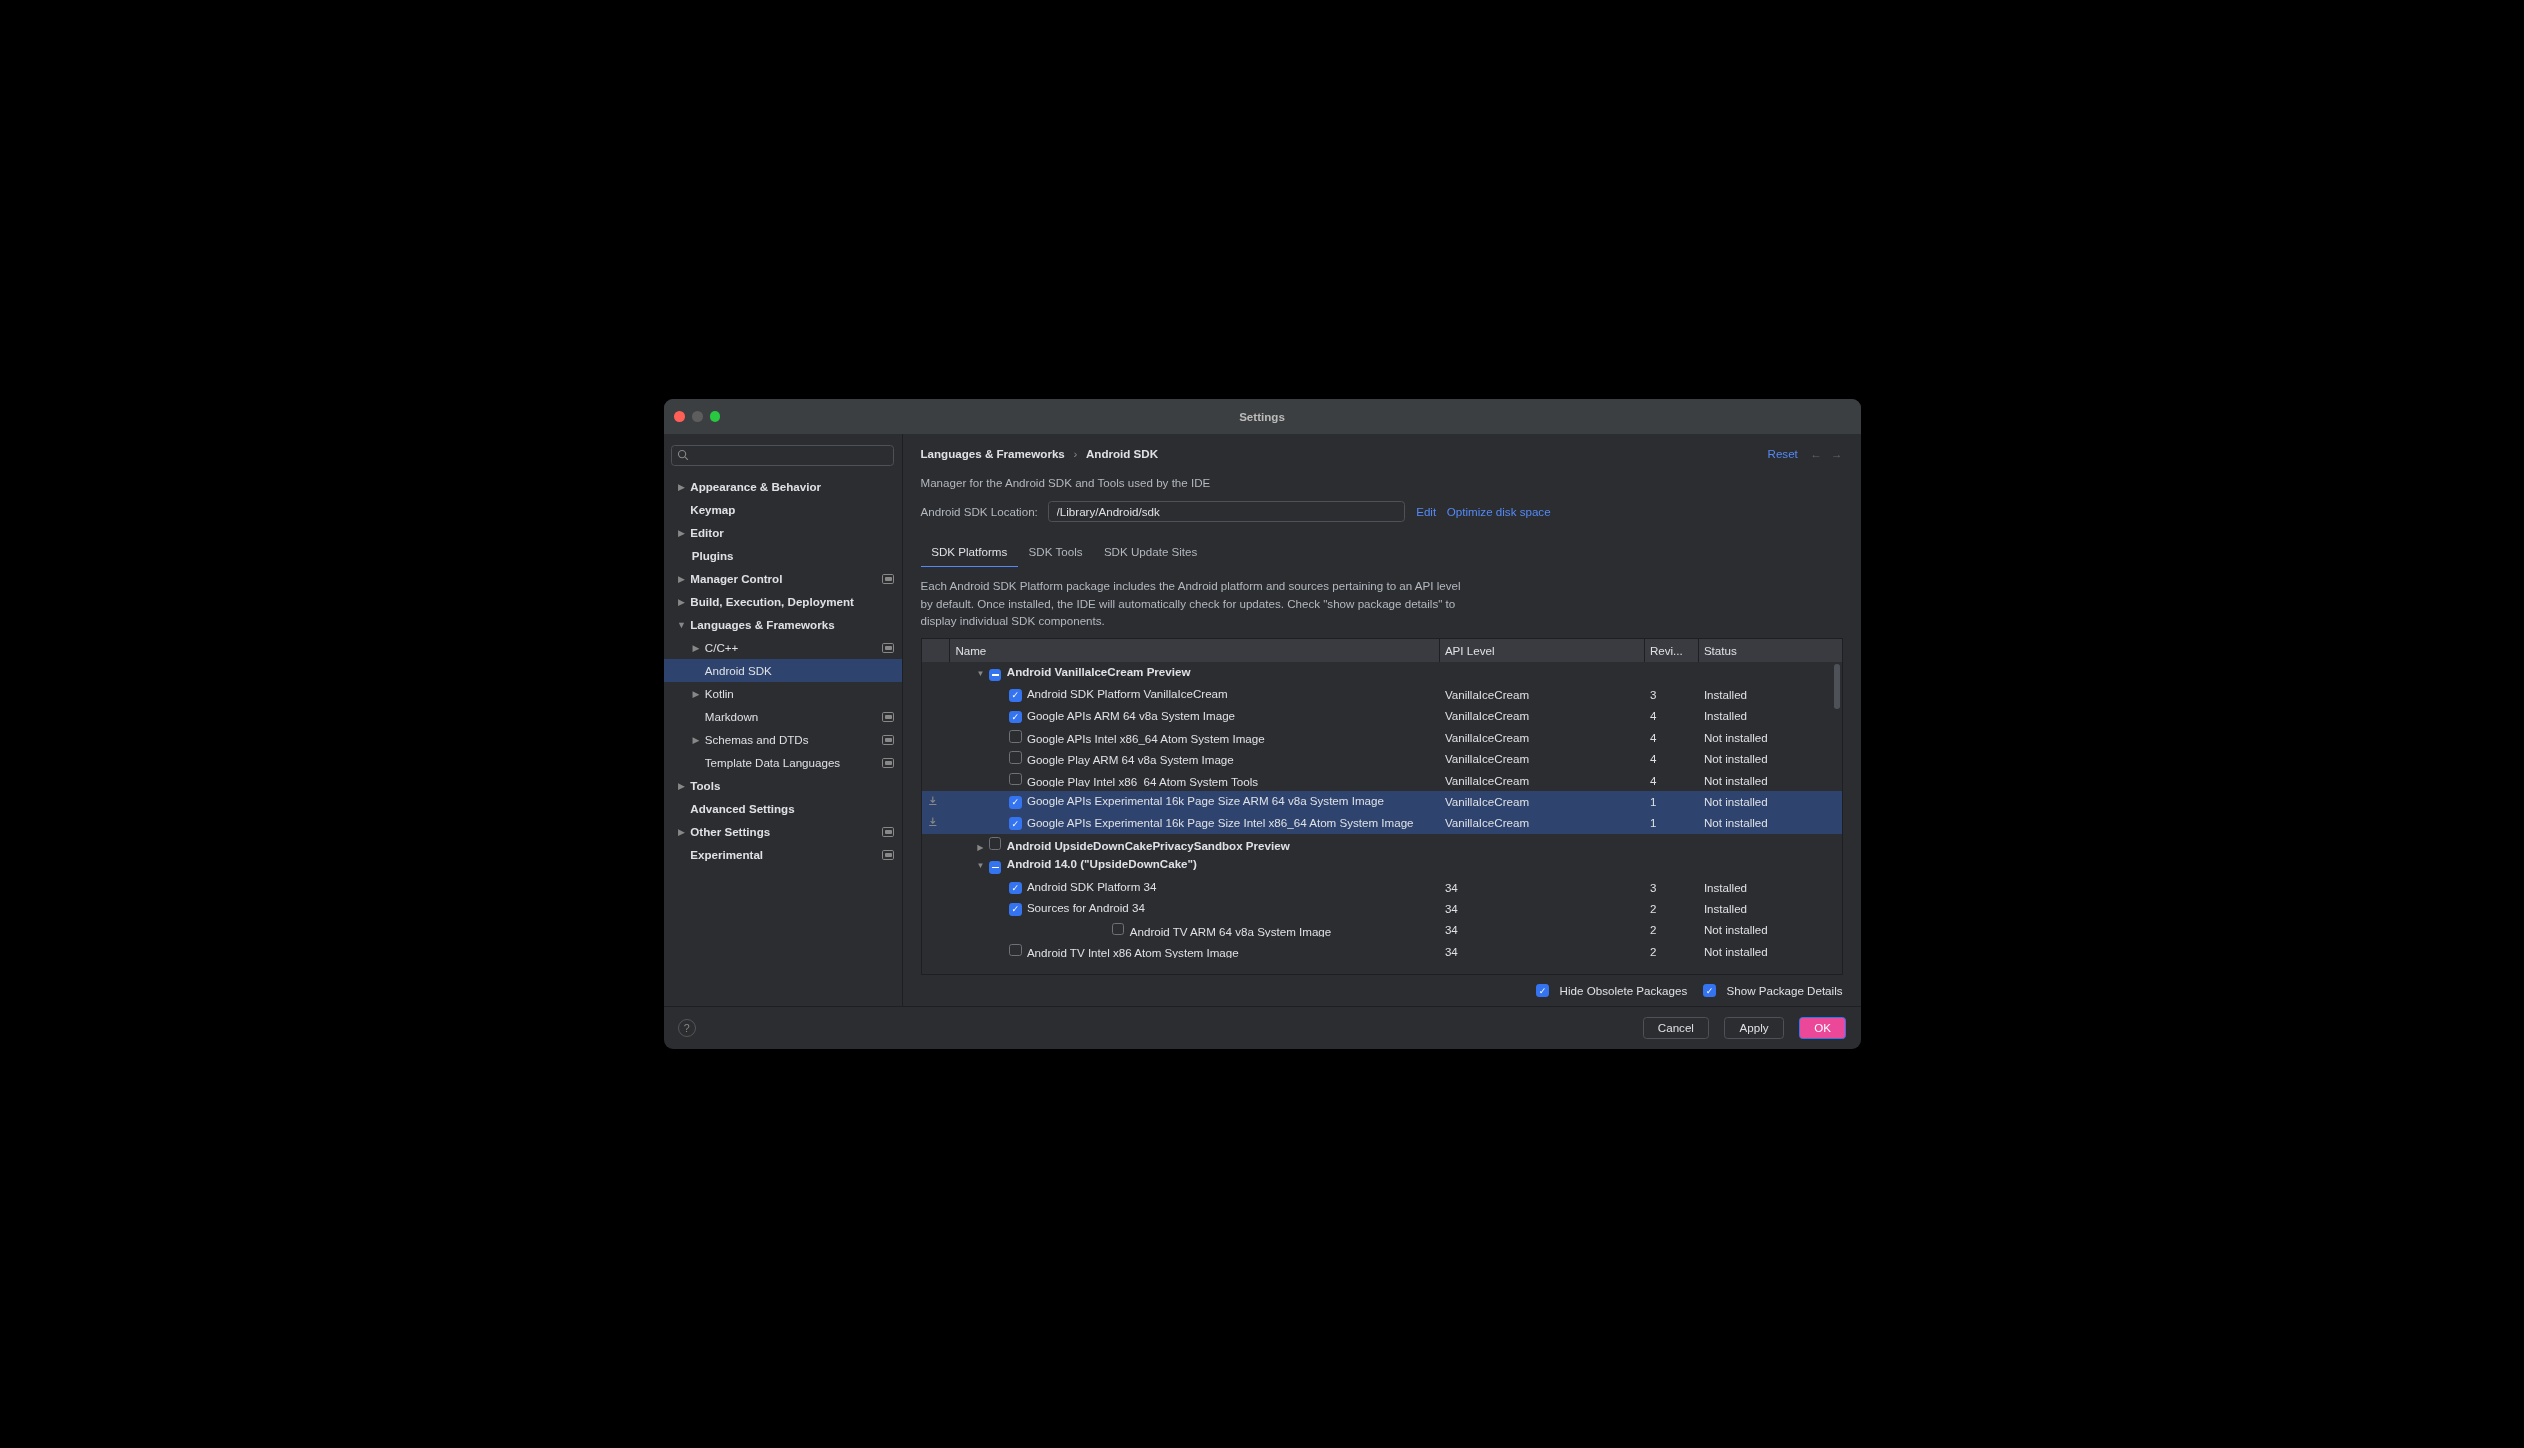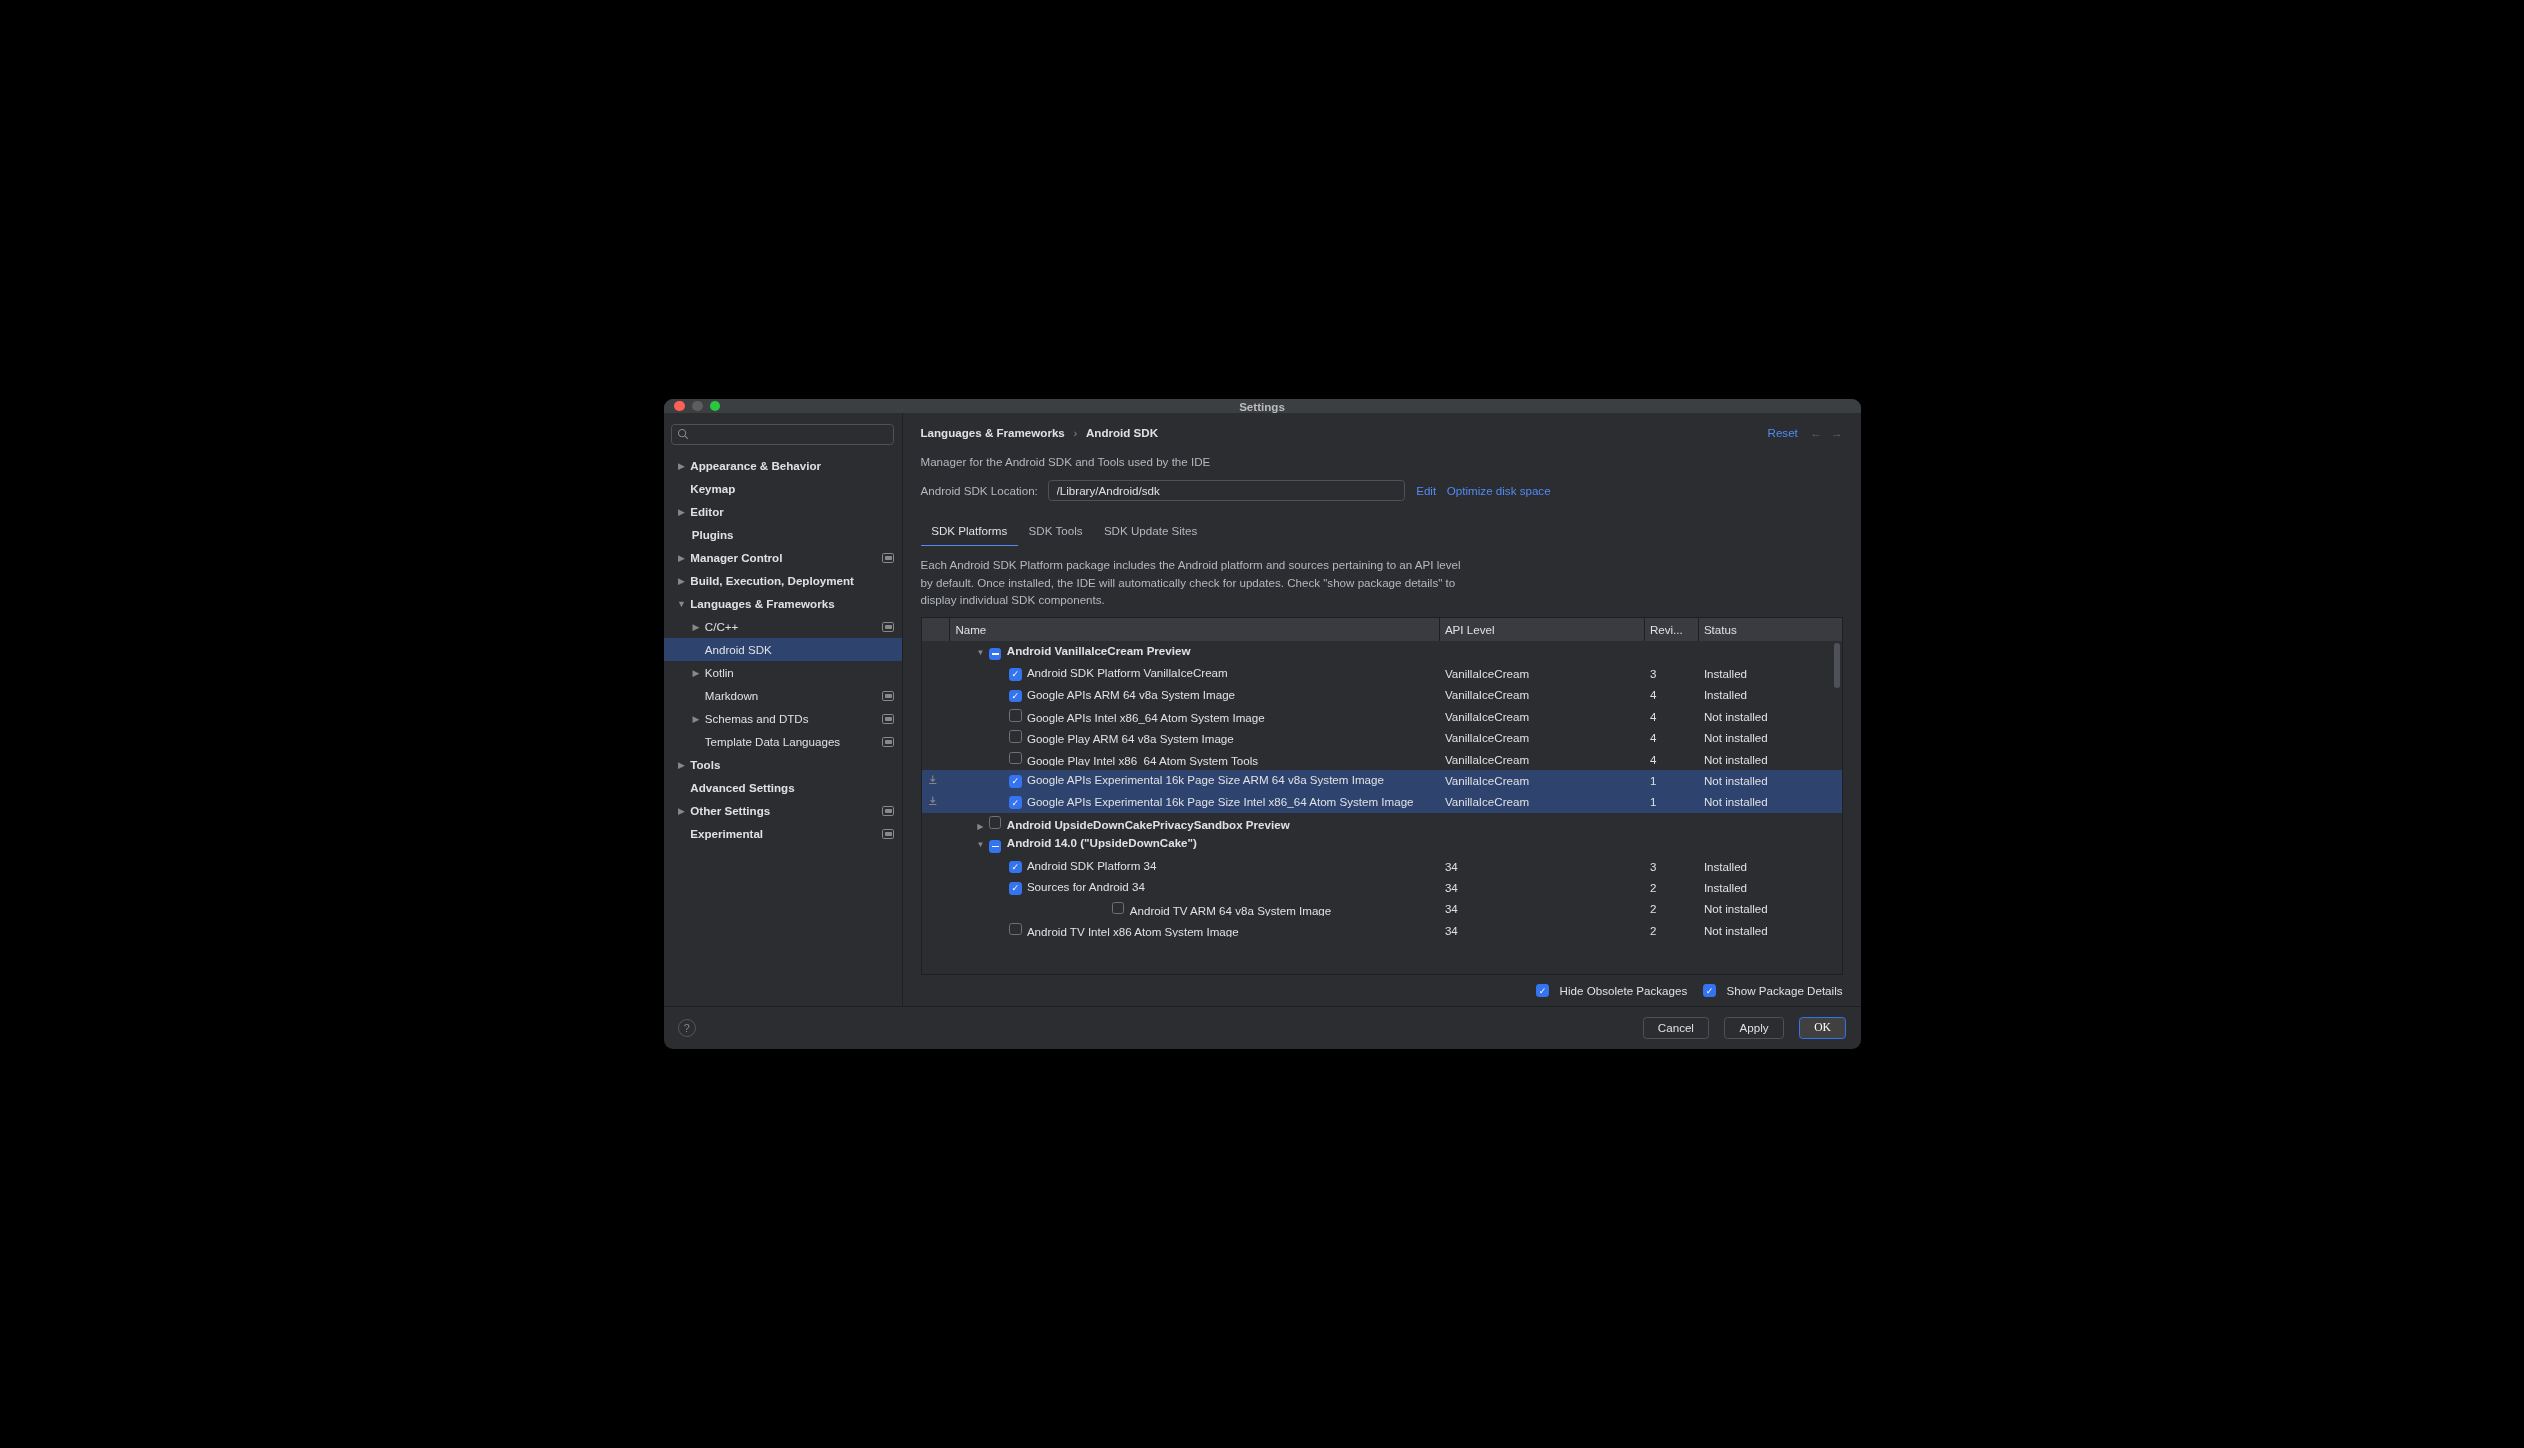--- a/index.html
+++ b/index.html
@@ -1,18 +1,18 @@
 <!DOCTYPE html>
 <html><head>
 <meta charset="utf-8">
 <style>
 * { margin: 0; padding: 0; box-sizing: border-box; font-family: -apple-system, "Helvetica Neue", Arial, sans-serif; font-size: 11.6px; }
 body { background: #000; display: flex; align-items: center; justify-content: center; height: 100vh; }
 .window { width: 1197px; height: 650px; background: #2b2d30; border-radius: 9px; overflow: hidden; display: flex; flex-direction: column; box-shadow: 0 7.1px 36px rgba(0,0,0,0.6); }
-.titlebar { height: 14px; display: flex; align-items: center; padding: 0 10.7px; background: #3c3f41; position: relative; }
+.titlebar { height: 35px; display: flex; align-items: center; padding: 0 10.7px; background: #3c3f41; position: relative; }
 .traffic { display: flex; gap: 7.1px; }
 .traffic-dot { width: 10.7px; height: 10.7px; border-radius: 50%; }
 .traffic-close { background: #ff5f57; }
 .traffic-min { background: #5d5d5d; }
 .traffic-max { background: #28c840; }
 .titlebar-title { position: absolute; left: 50%; transform: translateX(-50%); color: #bbb; font-weight: 600; }
 .body { flex: 1; display: flex; overflow: hidden; }
 .sidebar { width: 239px; background: #2b2d30; border-right: 0.9px solid #1e1f22; display: flex; flex-direction: column; padding-top: 5.4px; }
 .search-wrap { padding: 5.4px 7.1px; }
 .search { width: 100%; height: 21.4px; background: #2b2d30; border: 0.9px solid #4e5157; border-radius: 3.6px; display: flex; align-items: center; padding: 0 5.4px; }
@@ -60,21 +60,21 @@
 .cb.partial { background: #3574f0; border-color: #3574f0; }
 .cb.partial::after { content: ""; width: 7.1px; height: 1.8px; background: #fff; }
 .dl-icon { color: #888; font-size: 11.6px; }
 .group-name { color: #dfe1e5; font-weight: 600; }
 .bottom-opts { display: flex; justify-content: flex-end; gap: 16px; margin-top: 9px; align-items: center; }
 .opt { display: flex; align-items: center; gap: 5.4px; color: #dfe1e5; }
 .footer { border-top: 0.9px solid #1e1f22; height: 43px; display: flex; align-items: center; padding: 0 14.3px; }
 .help { width: 18px; height: 18px; border: 0.9px solid #555; border-radius: 50%; color: #888; display: flex; align-items: center; justify-content: center; font-size: 10.7px; }
 .footer-btns { margin-left: auto; display: flex; gap: 15px; }
 .btn { height: 21.4px; padding: 0 14.3px; border-radius: 3.6px; border: 0.9px solid #4e5157; background: #2b2d30; color: #dfe1e5; display: flex; align-items: center; cursor: pointer; }
-.btn.primary { background: #404040; border-color: #3574f0; color: #fff; font-family: Liberation Serif, serif; }
+.btn.primary { background: #ec4899; border-color: #3574f0; color: #fff; }
 .scrollbar-thumb { position: absolute; right: 1.8px; top: 25px; width: 5.4px; height: 45px; background: #4e5157; border-radius: 2.7px; }
 </style>
 </head>
 <body>
 
 <div class="window">
   <div class="titlebar">
     <div class="traffic">
       <div class="traffic-dot traffic-close"></div>
       <div class="traffic-dot traffic-min"></div>

